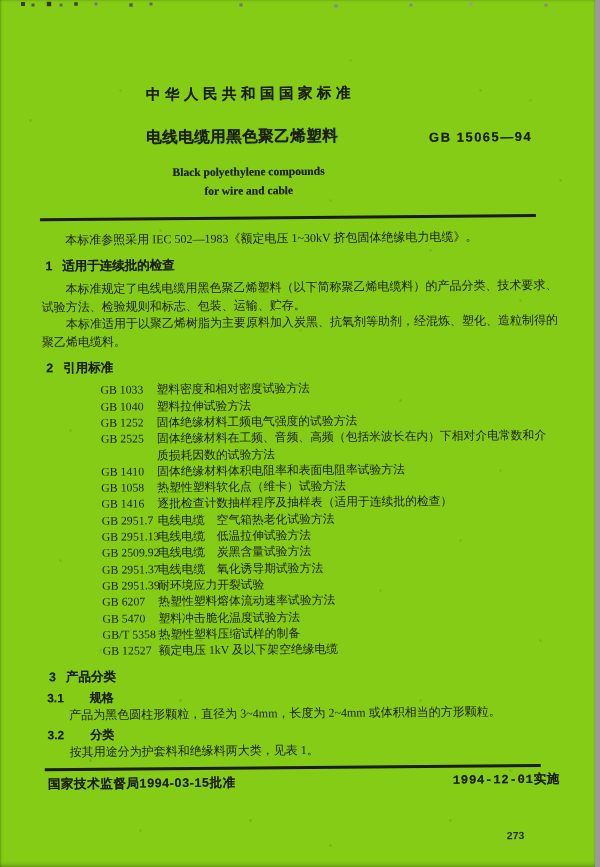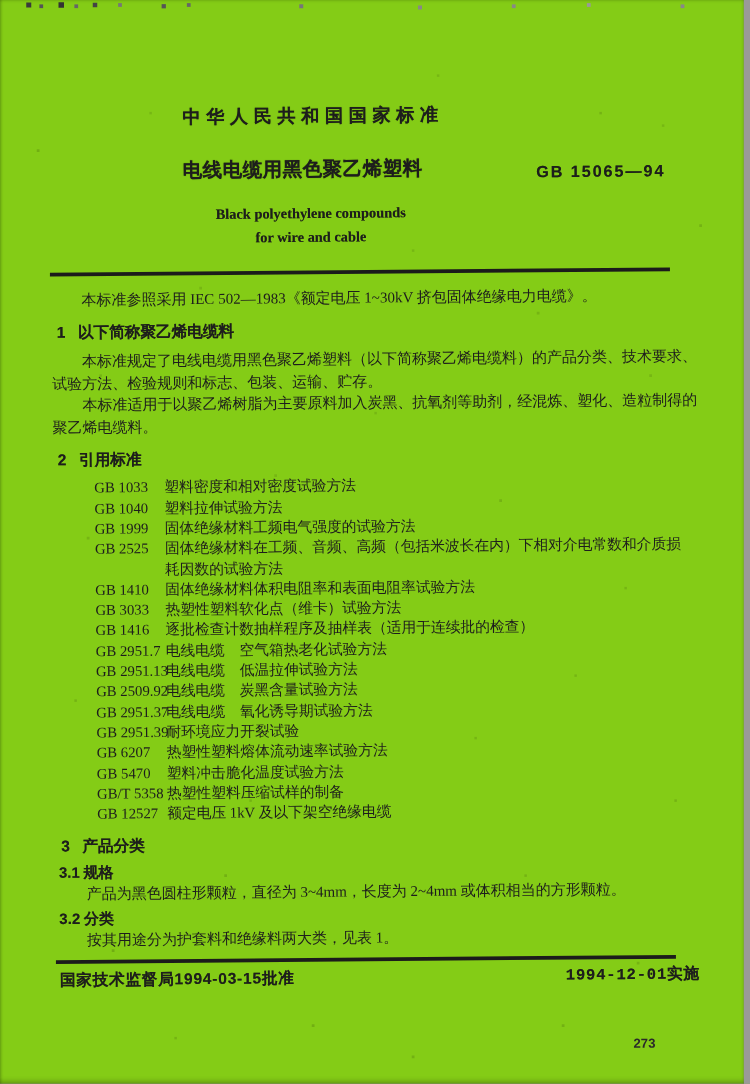--- a/index.html
+++ b/index.html
@@ -90,29 +90,29 @@
     margin-top:9px; padding-left:6px;
     font-family:"Liberation Sans", sans-serif;
     font-weight:bold; font-size:12.5px; line-height:17px;
     text-shadow:0 0 0.4px rgba(0,0,0,0.5);
   }
   .sec-heading .num { margin-right:10px; }
   .para { font-size:12px; line-height:17.6px; text-indent:2em; padding-left:2px; margin-top:6px; }
   .para + .para { margin-top:0; }
   .ref-list { margin-top:5px; padding-left:35px; font-size:11.8px; line-height:16.3px; }
   .ref-row { display:flex; }
-  .ref-code { width:56px; flex:none; white-space:nowrap; }
+  .ref-code { width:56px; flex:none; white-space:nowrap;margin-left:25px; }
   .ref-title { flex:1; padding-right:6px; }
   .subsec-heading {
     margin-top:4px; padding-left:4px;
     font-family:"Liberation Sans", sans-serif;
     font-weight:bold; font-size:12px; line-height:16.5px;
     text-shadow:0 0 0.4px rgba(0,0,0,0.45);
   }
-  .subsec-heading .num { margin-right:3px; }
+  .subsec-heading .num { margin-right:26px; }
   .subsec-text { font-size:12px; line-height:16.5px; text-indent:2em; padding-left:2px; }
   .footer-row {
     display:flex; margin-top:5px; padding:0 4px;
     font-family:"Liberation Sans", sans-serif;
     font-weight:bold; font-size:12.5px; line-height:17px;
     letter-spacing:0.6px;
     text-shadow:0 0 0.5px rgba(0,0,0,0.5);
   }
   .footer-impl { margin-left:auto;font-family:Liberation Mono, monospace; }
   .page-num {
@@ -140,52 +140,52 @@
     <div class="title-en">
       <div>Black polyethylene compounds</div>
       <div>for wire and cable</div>
     </div>
 
     <div class="rule rule-top"></div>
 
     <div class="preamble">本标准参照采用 IEC 502—1983《额定电压 1~30kV 挤包固体绝缘电力电缆》。</div>
 
     <div class="sec-heading">
-      <span class="num">1</span><span>以下简称聚乙烯电缆料</span>
+      <span class="num">1</span><span>适用于连续批的检查</span>
     </div>
     <div class="para">本标准规定了电线电缆用黑色聚乙烯塑料（以下简称聚乙烯电缆料）的产品分类、技术要求、试验方法、检验规则和标志、包装、运输、贮存。</div>
     <div class="para">本标准适用于以聚乙烯树脂为主要原料加入炭黑、抗氧剂等助剂，经混炼、塑化、造粒制得的聚乙烯电缆料。</div>
 
     <div class="sec-heading">
       <span class="num">2</span><span>引用标准</span>
     </div>
 
     <div class="ref-list">
       <div class="ref-row">
         <span class="ref-code">GB 1033</span>
         <span class="ref-title">塑料密度和相对密度试验方法</span>
       </div>
       <div class="ref-row">
         <span class="ref-code">GB 1040</span>
         <span class="ref-title">塑料拉伸试验方法</span>
       </div>
       <div class="ref-row">
-        <span class="ref-code">GB 1999</span>
+        <span class="ref-code">GB 1252</span>
         <span class="ref-title">固体绝缘材料工频电气强度的试验方法</span>
       </div>
       <div class="ref-row">
         <span class="ref-code">GB 2525</span>
         <span class="ref-title">固体绝缘材料在工频、音频、高频（包括米波长在内）下相对介电常数和介质损耗因数的试验方法</span>
       </div>
       <div class="ref-row">
         <span class="ref-code">GB 1410</span>
         <span class="ref-title">固体绝缘材料体积电阻率和表面电阻率试验方法</span>
       </div>
       <div class="ref-row">
-        <span class="ref-code">GB 3033</span>
+        <span class="ref-code">GB 1058</span>
         <span class="ref-title">热塑性塑料软化点（维卡）试验方法</span>
       </div>
       <div class="ref-row">
         <span class="ref-code">GB 1416</span>
         <span class="ref-title">逐批检查计数抽样程序及抽样表（适用于连续批的检查）</span>
       </div>
       <div class="ref-row">
         <span class="ref-code">GB 2951.7</span>
         <span class="ref-title">电线电缆　空气箱热老化试验方法</span>
       </div>

